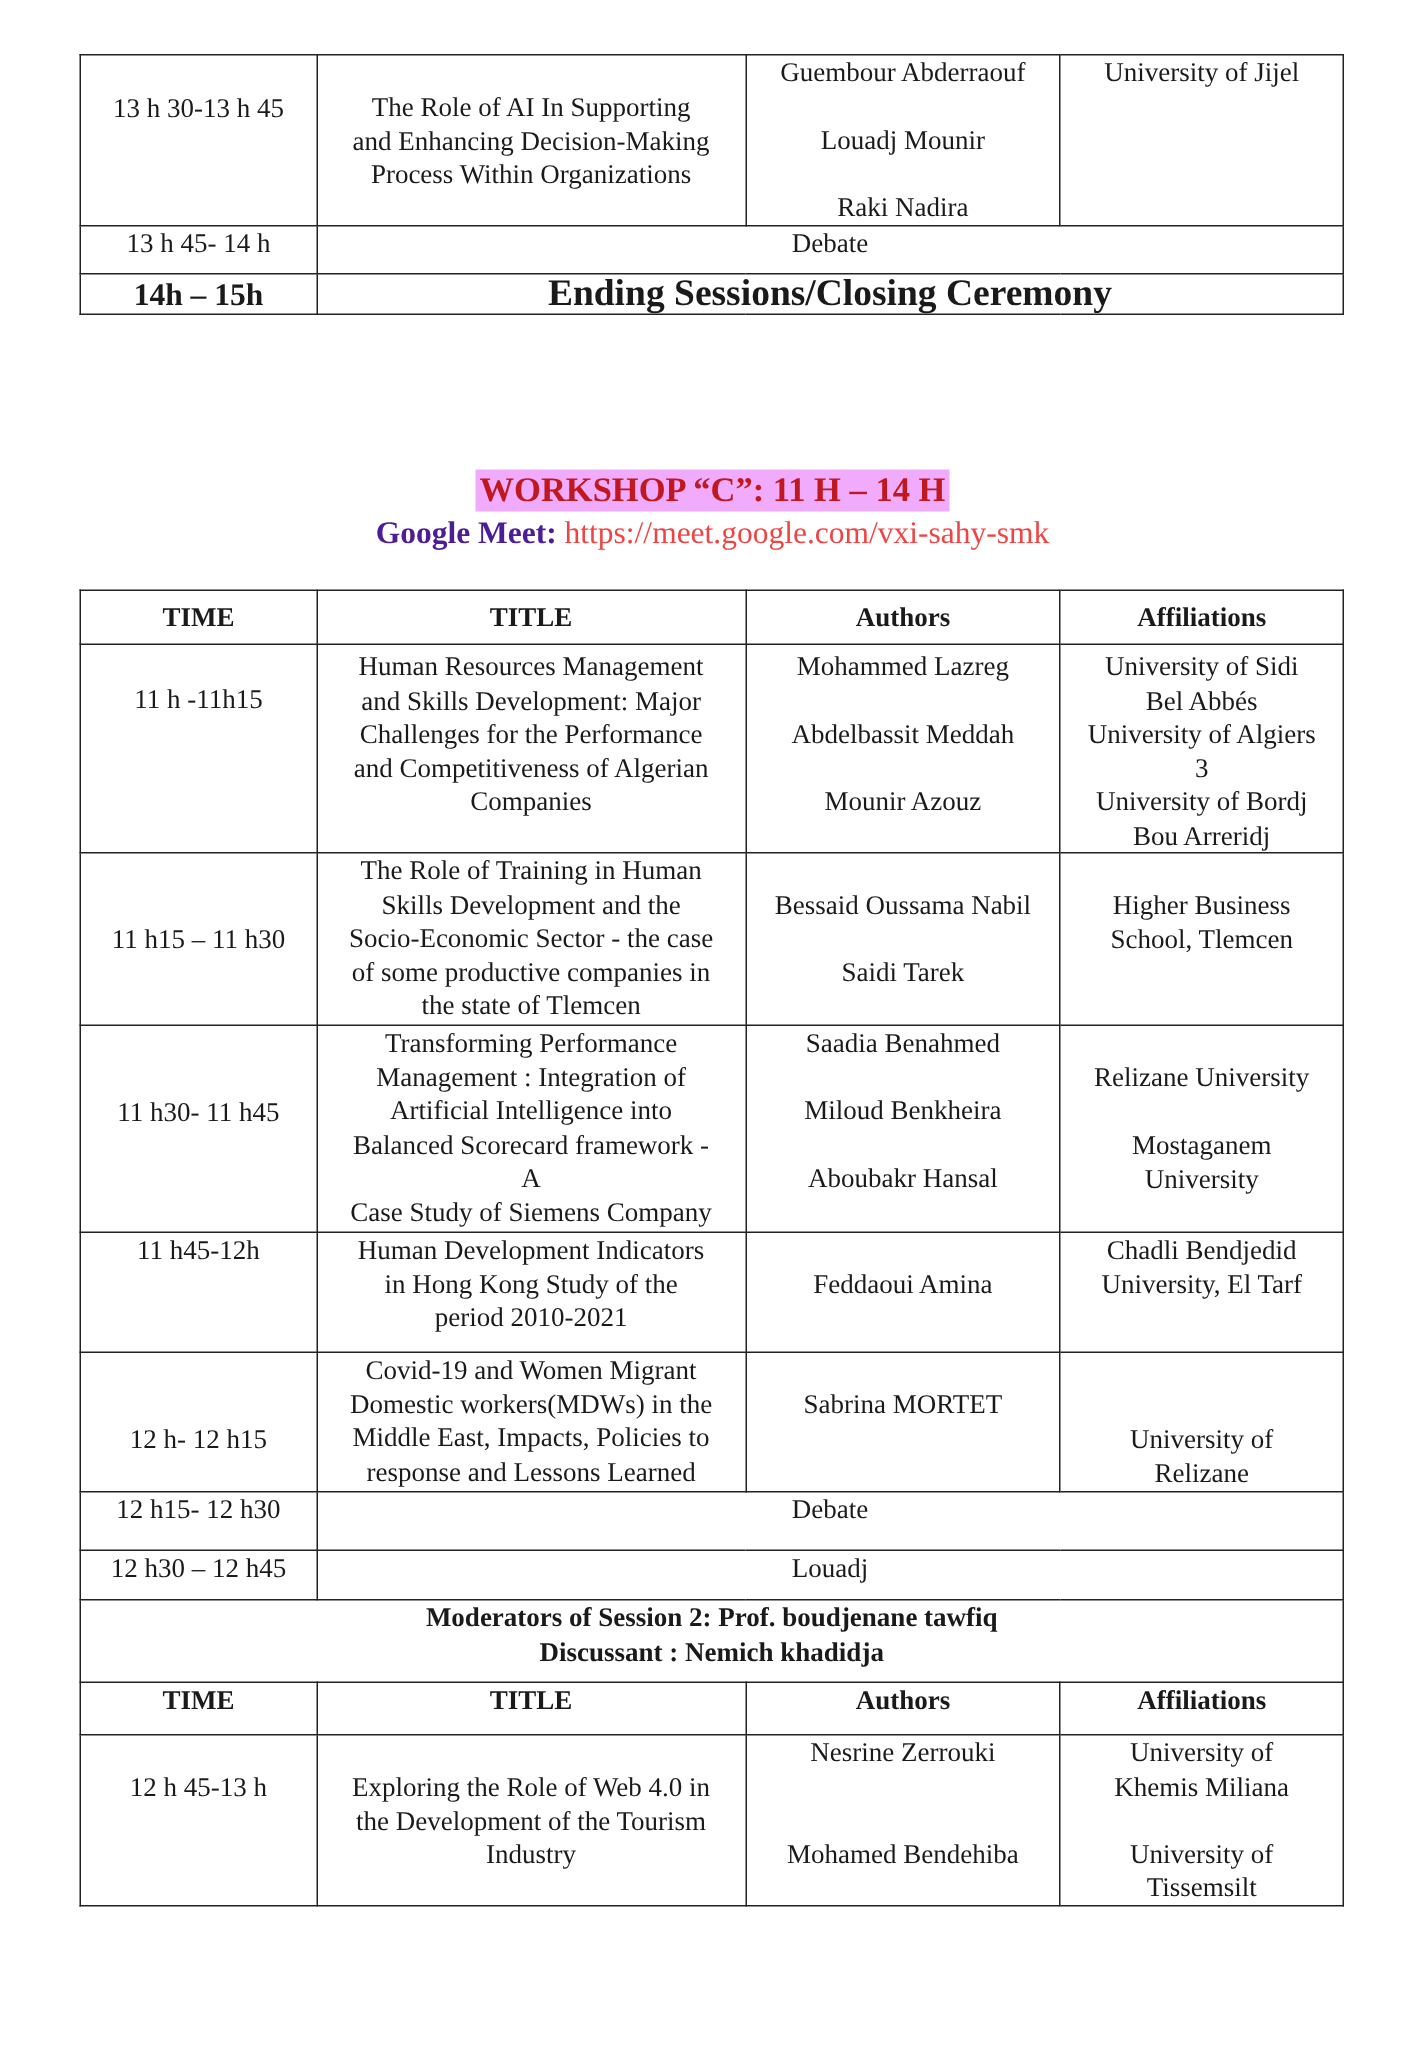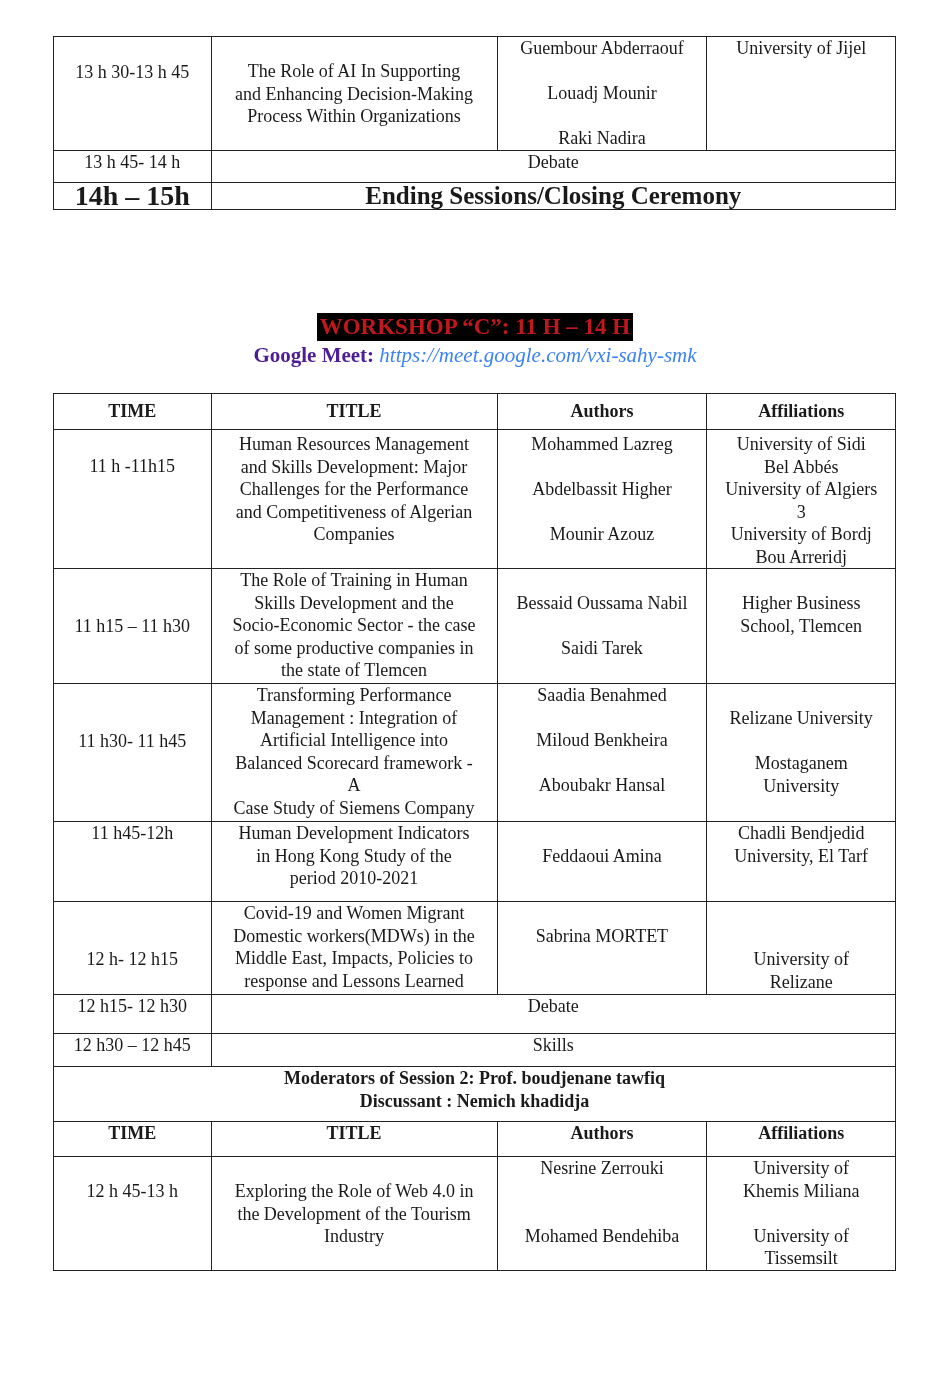--- a/index.html
+++ b/index.html
@@ -5,24 +5,24 @@
   html, body { margin:0; padding:0; background:#ffffff; }
   body { width:950px; height:1374px; position:relative; font-family:"Liberation Serif", serif; color:#1a1a1a; overflow:hidden; }
   table.prog { position:absolute; border-collapse:collapse; table-layout:fixed; }
   table.prog td { border:1.5px solid #222; text-align:center; vertical-align:top; padding:0 4px; font-size:18px; line-height:22.5px; }
   .c1 { width:157px; } .c2 { width:285px; } .c3 { width:209px; } .c4 { width:188px; }
   .bold { font-weight:bold; }
   .gap { height:22.5px; }
   #top-table { left:53px; top:36px; width:843px; }
   #main-table { left:53px; top:393px; width:843px; }
   .banner { position:absolute; left:0; width:950px; text-align:center; }
-  .ws-title { display:inline-block; background:#000000; color:#c0181e; font-weight:bold; font-size:23px; line-height:28px; padding:0 3px; }
+  .ws-title { display:inline-block; background:#f0abfc; color:#c0181e; font-weight:bold; font-size:23px; line-height:28px; padding:0 3px; }
   .gm { font-size:21px; line-height:26px; }
   .gm-label { font-weight:bold; color:#4c1d95; }
-  .gm-link { color:#3b82f6;font-style:italic; }
+  .gm-link { color:#ef4444; }
   .session-head { font-weight:bold; font-size:21px; line-height:26px; }
   .col-head { font-weight:bold; font-size:21px; }
 </style>
 </head>
 <body>
 
 <table class="prog" id="top-table">
   <colgroup>
       <col class="c1">
       <col class="c2">
@@ -46,21 +46,21 @@
     </td>
     <td>
       <div>University of Jijel</div>
     </td>
   </tr>
   <tr style="height:32px">
     <td>13 h 45- 14 h</td>
     <td colspan="3">Debate</td>
   </tr>
   <tr style="height:27px">
-    <td class="bold" style="font-size:28px;line-height:26px">14h – 15h</td>
+    <td class="bold" style="font-size:21px;line-height:26px">14h – 15h</td>
     <td colspan="3" class="bold" style="font-size:25px;line-height:26px">Ending Sessions/Closing Ceremony</td>
   </tr>
 </tbody>
   </table>
 
 <div class="banner" style="top:313px">
   <span class="ws-title">WORKSHOP “C”:  11 H – 14 H</span>
 </div>
 <div class="banner gm" style="top:342px">
   <span class="gm-label">Google Meet:</span>
@@ -88,21 +88,21 @@
     <td style="padding-top:3px">
       <div>Human Resources Management</div>
       <div>and Skills Development: Major</div>
       <div>Challenges for the Performance</div>
       <div>and Competitiveness of Algerian</div>
       <div>Companies</div>
     </td>
     <td style="padding-top:3px">
       <div>Mohammed Lazreg</div>
       <div class="gap"></div>
-      <div>Abdelbassit Higher</div>
+      <div>Abdelbassit Meddah</div>
       <div class="gap"></div>
       <div>Mounir Azouz</div>
     </td>
     <td style="padding-top:3px">
       <div>University of Sidi</div>
       <div>Bel Abbés</div>
       <div>University of Algiers</div>
       <div>3</div>
       <div>University of Bordj</div>
       <div>Bou Arreridj</div>
@@ -186,21 +186,21 @@
       <div>Relizane</div>
     </td>
   </tr>
 
   <tr style="height:39px">
     <td>12 h15- 12 h30</td>
     <td colspan="3">Debate</td>
   </tr>
   <tr style="height:33px">
     <td>12 h30 – 12 h45</td>
-    <td colspan="3">Skills</td>
+    <td colspan="3">Louadj</td>
   </tr>
 
   <tr style="height:55px">
     <td colspan="4" class="session-head">
       <div>Moderators of Session 2: Prof. boudjenane tawfiq</div>
       <div>Discussant :  Nemich khadidja</div>
     </td>
   </tr>
   <tr style="height:35px">
     <td class="col-head">TIME</td>

